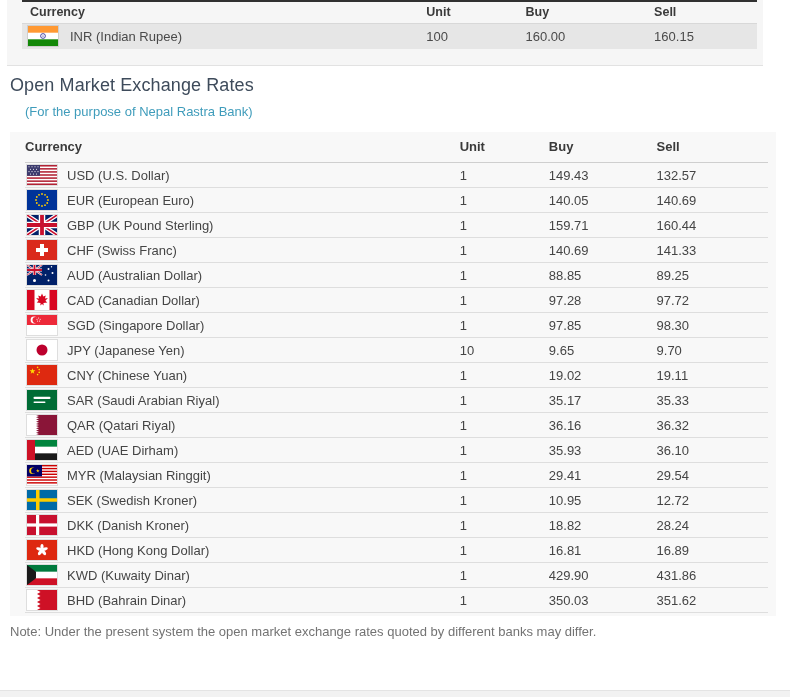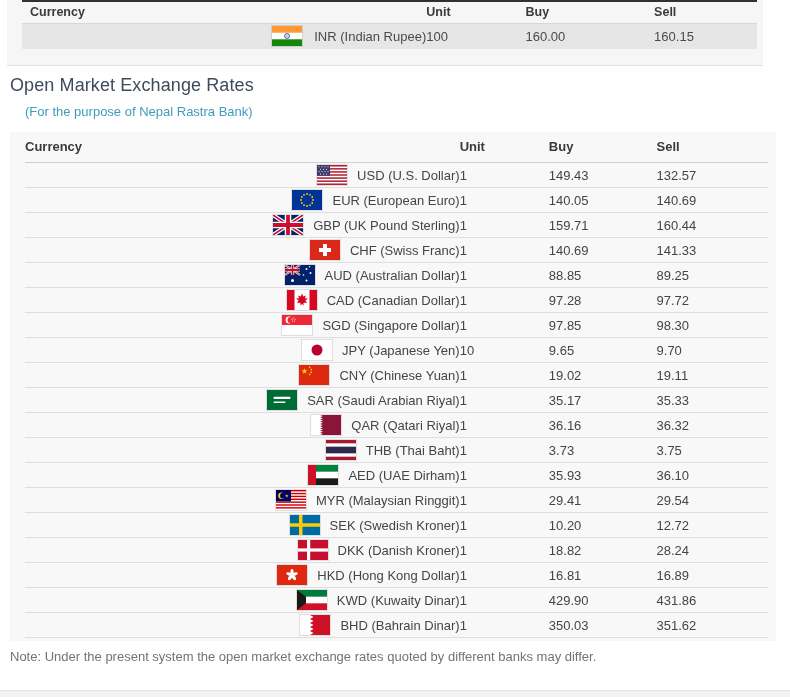--- a/index.html
+++ b/index.html
@@ -26,21 +26,21 @@
   .main-section { margin:0 7px; background:#fff; padding-top:9px; }
   .section-title { margin:0 0 0 3px; font-size:18px; font-weight:400; color:#3e4b5b; letter-spacing:.1px; }
   .section-subtitle { margin:8px 0 0 18px; font-size:13px; color:#3f9cbb; }
   .table-wrap { margin:13px 0 0 3px; width:766px; background:#f8f8f8; padding:0 8px 3px 15px; }
   .main-table { width:100%; border-collapse:collapse; }
   .main-table th {
     font-size:13px; font-weight:bold; color:#3a3a3a; text-align:left;
     padding:7px 0 8px; border-bottom:1px solid #cfcfcf;
   }
   .main-table td { font-size:13px; color:#454545; padding:0; height:24px; border-bottom:1px solid #dedede; }
-  .cur-flex { display:flex; align-items:center; gap:10px; padding:2px 0 2px 2px;justify-content:flex-end; }
+  .cur-flex { display:flex; align-items:center; gap:10px; padding:2px 0 2px 2px; }
   .top-table .cur-flex { gap:12px; padding-left:6px; }
   .flag { width:30px; height:20px; flex:0 0 30px; box-shadow:0 0 0 1px rgba(0,0,0,.10); background:#fff; }
   .flag svg { display:block; }
   .note { margin:8px 0 0 3px; font-size:13px; color:#737373; }
   .footer-strip { position:absolute; left:0; bottom:0; width:790px; height:7px;
     background:#f2f2f2; border-top:1px solid #e4e4e4; }
 </style>
 </head>
 <body>
 
@@ -353,38 +353,20 @@
             <td>1</td>
             <td>36.16</td>
             <td>36.32</td>
           </tr>
           <tr>
             <td>
               <div class="cur-flex">
                 <span class="flag">
                   <svg viewBox="0 0 30 20" width="30" height="20" xmlns="http://www.w3.org/2000/svg">
                     <rect width="30" height="20" fill="#fff"></rect>
-                    <rect width="30" height="3.33" fill="#A51931"></rect>
-                    <rect y="16.67" width="30" height="3.33" fill="#A51931"></rect>
-                    <rect y="6.67" width="30" height="6.67" fill="#2D2A4A"></rect>
-                  </svg>
-                </span>
-                <span>THB (Thai Baht)</span>
-              </div>
-            </td>
-            <td>1</td>
-            <td>3.73</td>
-            <td>3.75</td>
-          </tr>
-          <tr>
-            <td>
-              <div class="cur-flex">
-                <span class="flag">
-                  <svg viewBox="0 0 30 20" width="30" height="20" xmlns="http://www.w3.org/2000/svg">
-                    <rect width="30" height="20" fill="#fff"></rect>
                     <rect x="8" width="22" height="6.67" fill="#00843D"></rect>
                     <rect x="8" y="13.33" width="22" height="6.67" fill="#1a1a1a"></rect>
                     <rect width="8" height="20" fill="#CE1126"></rect>
                   </svg>
                 </span>
                 <span>AED (UAE Dirham)</span>
               </div>
             </td>
             <td>1</td>
             <td>35.93</td>
@@ -425,21 +407,21 @@
                   <svg viewBox="0 0 30 20" width="30" height="20" xmlns="http://www.w3.org/2000/svg">
                     <rect width="30" height="20" fill="#006AA7"></rect>
                     <rect x="9" width="3.5" height="20" fill="#FECC00"></rect>
                     <rect y="8.25" width="30" height="3.5" fill="#FECC00"></rect>
                   </svg>
                 </span>
                 <span>SEK (Swedish Kroner)</span>
               </div>
             </td>
             <td>1</td>
-            <td>10.20</td>
+            <td>10.95</td>
             <td>12.72</td>
           </tr>
           <tr>
             <td>
               <div class="cur-flex">
                 <span class="flag">
                   <svg viewBox="0 0 30 20" width="30" height="20" xmlns="http://www.w3.org/2000/svg">
                     <rect width="30" height="20" fill="#C8102E"></rect>
                     <rect x="9" width="3.2" height="20" fill="#fff"></rect>
                     <rect y="8.4" width="30" height="3.2" fill="#fff"></rect>

